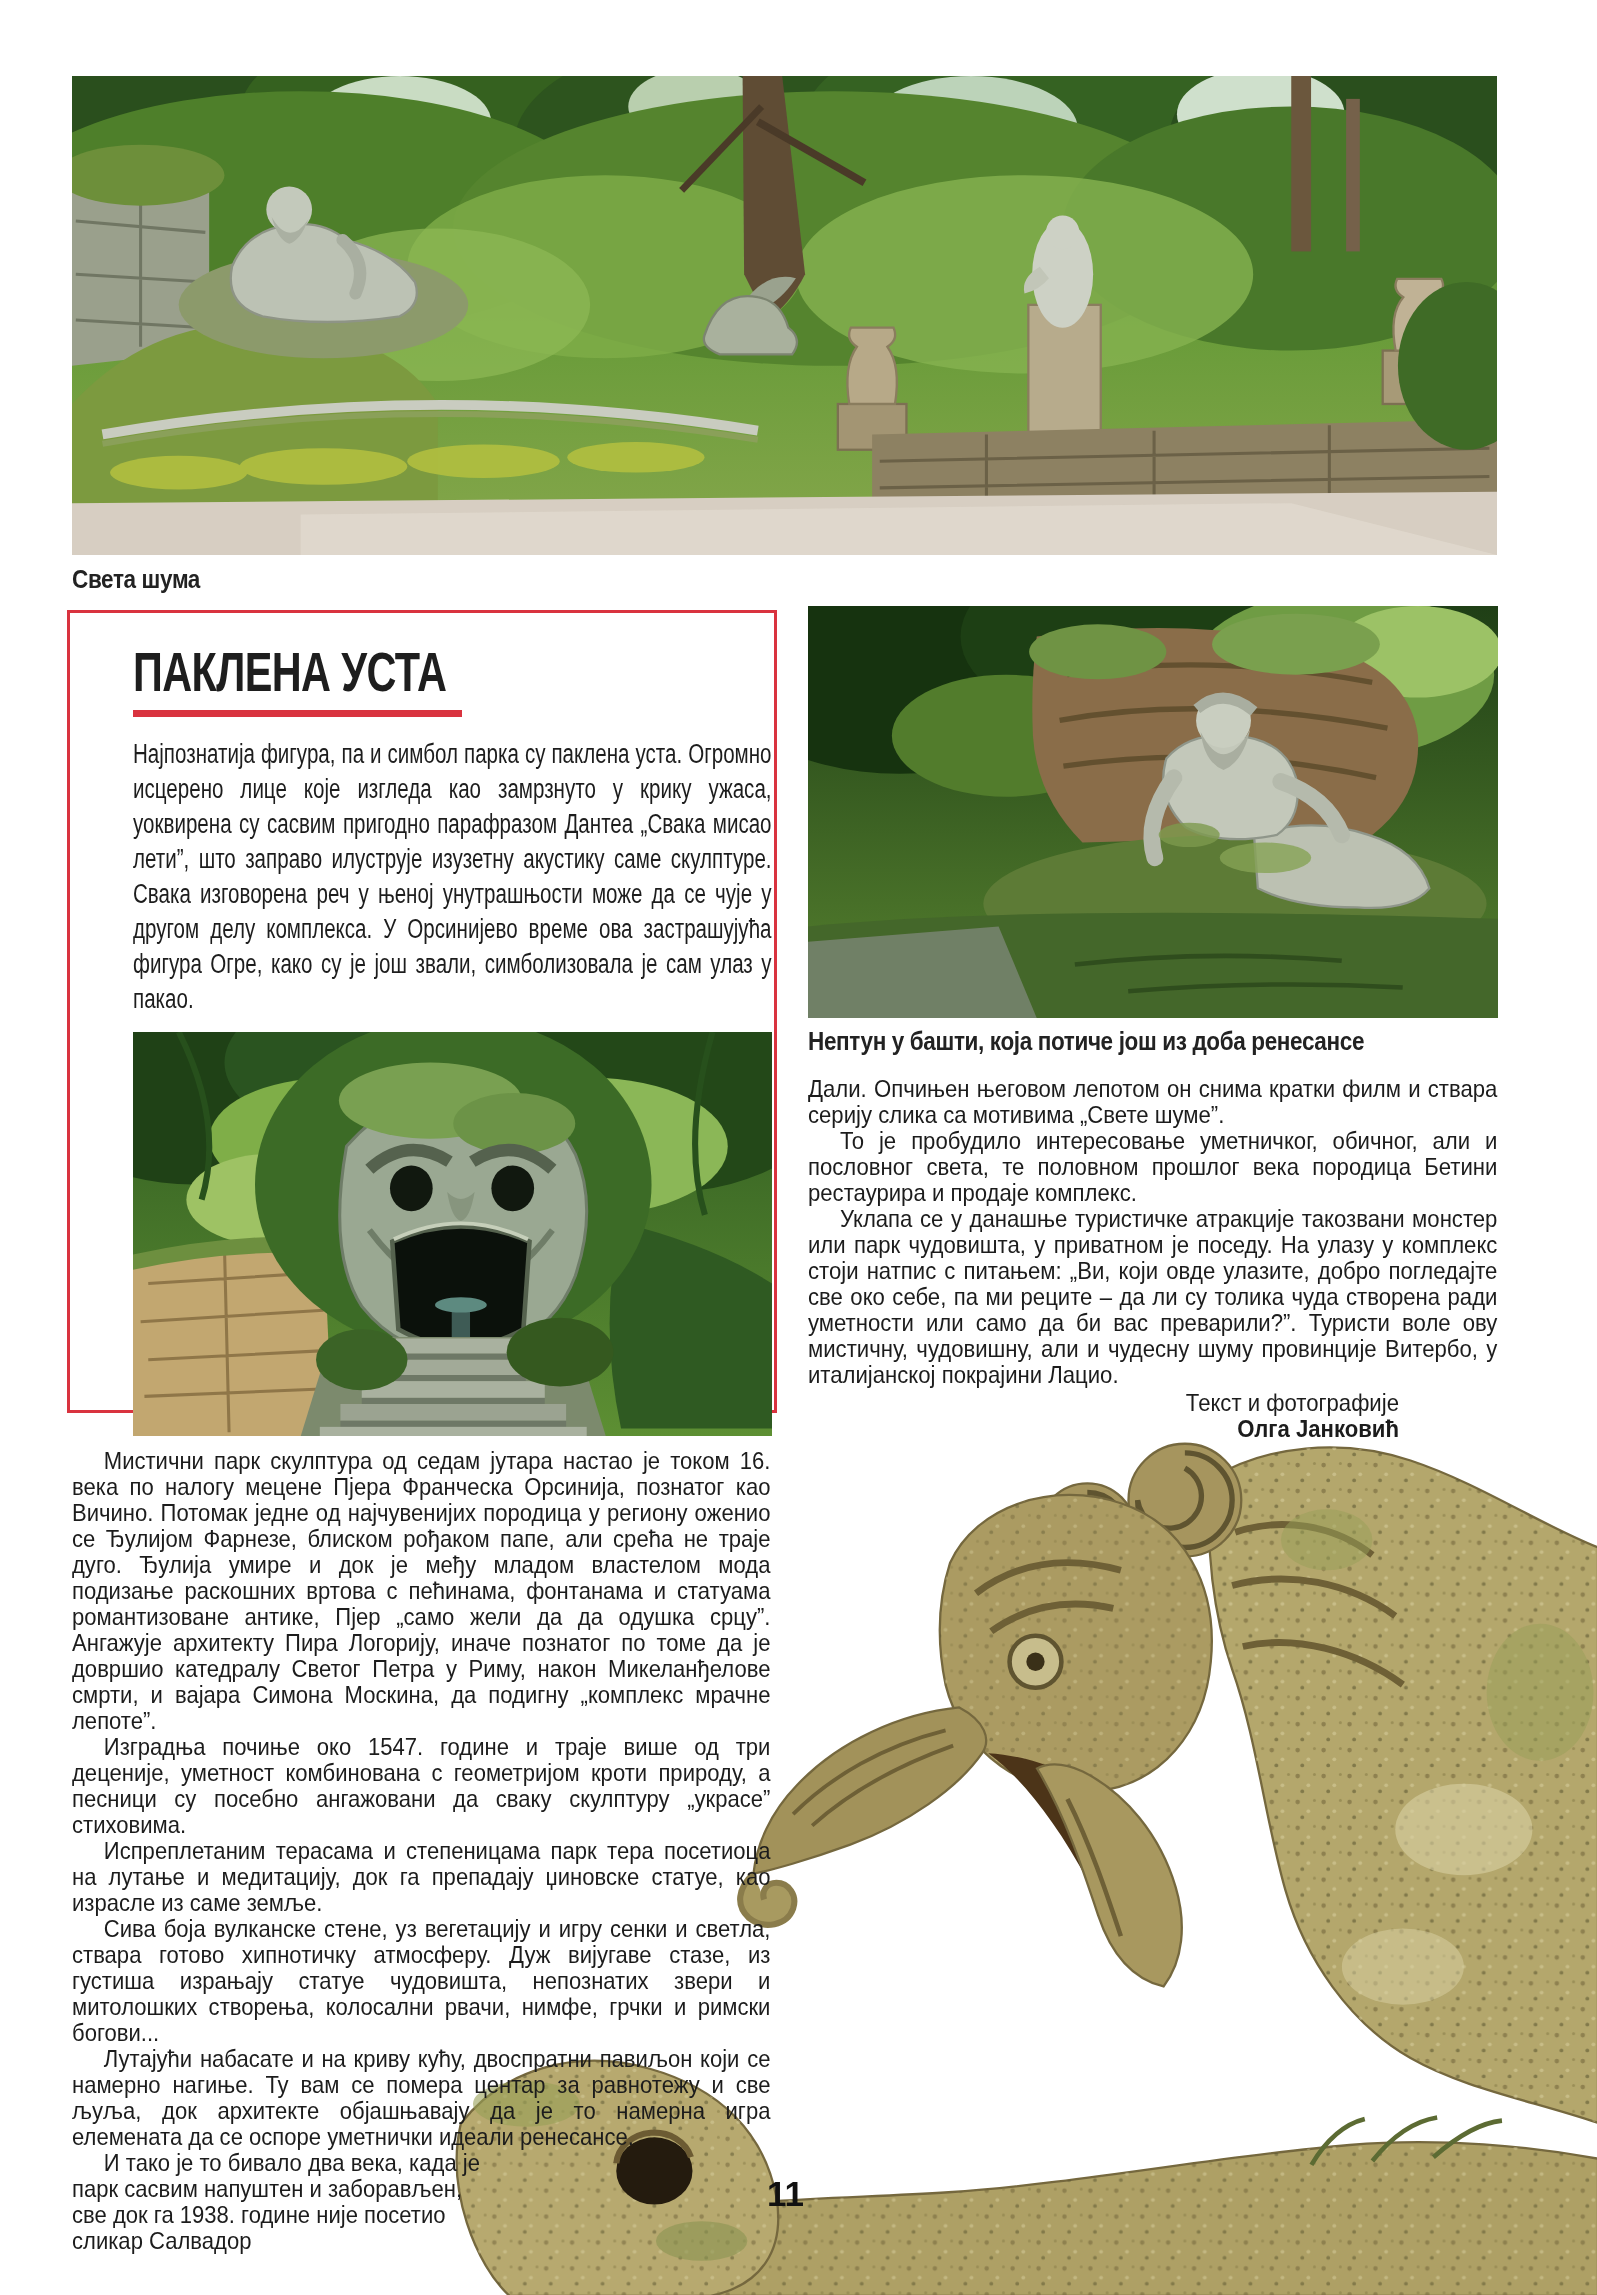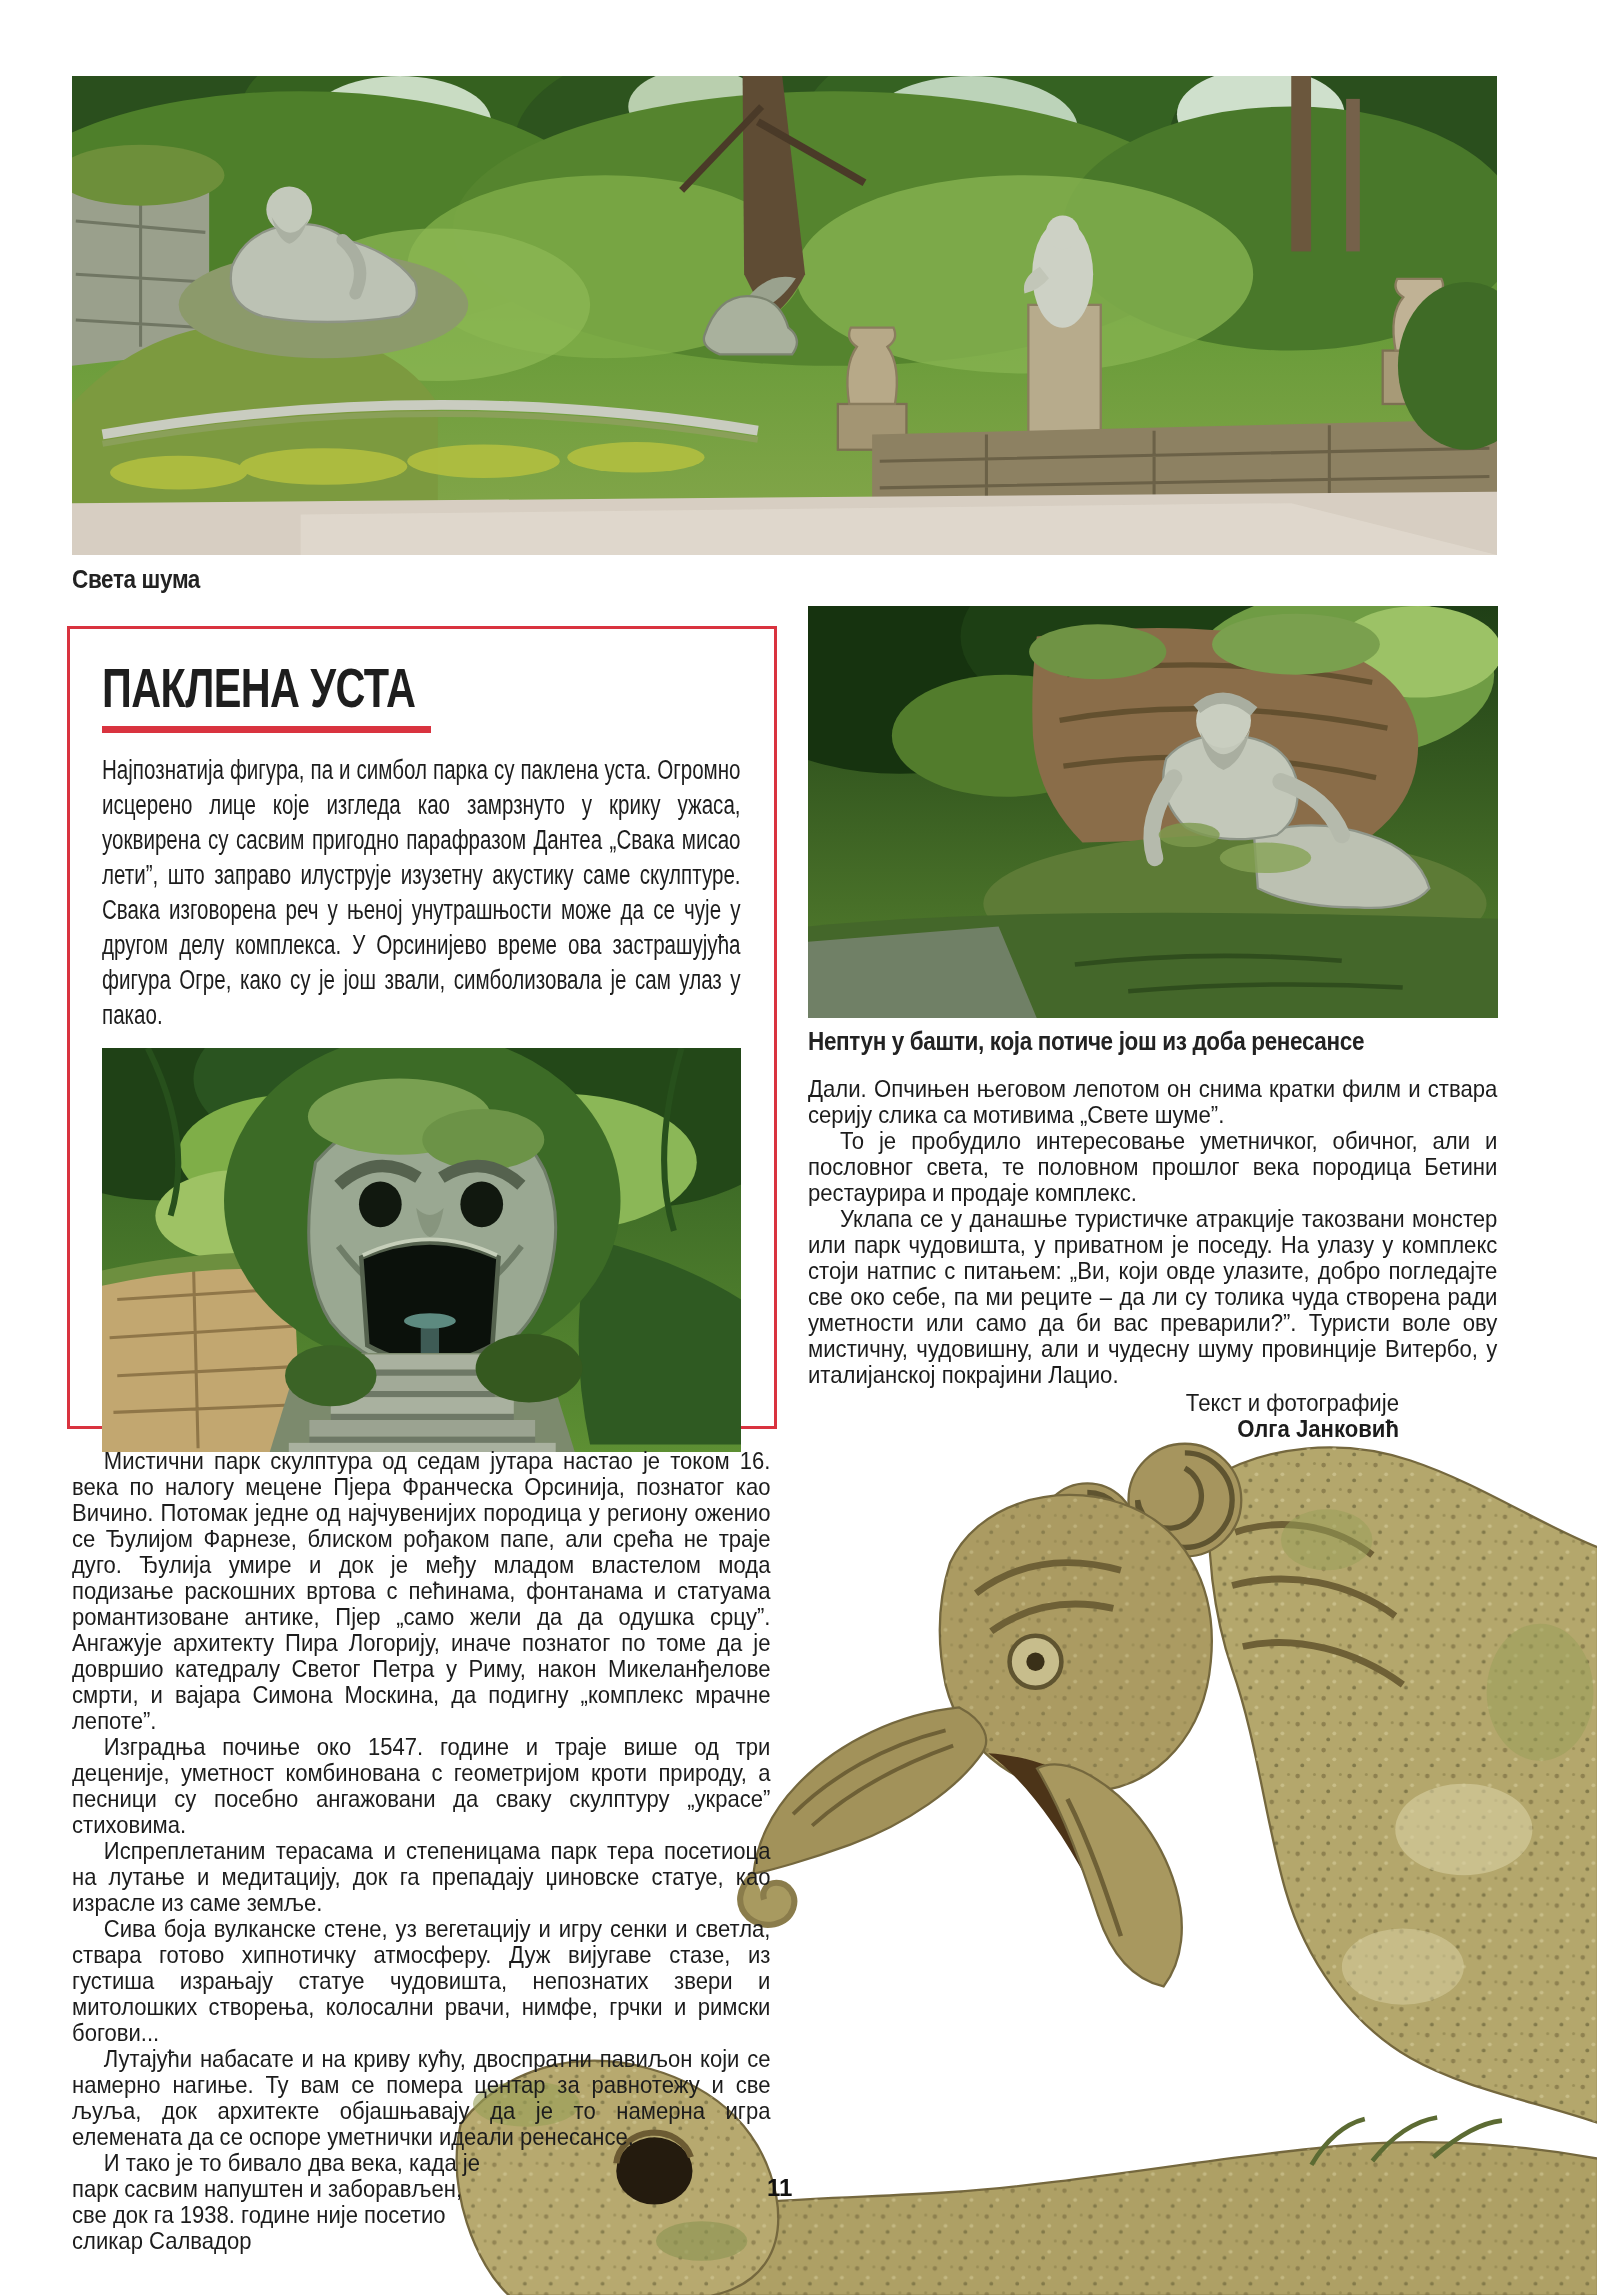--- a/index.html
+++ b/index.html
@@ -4,39 +4,39 @@
 <style>
   html,body{margin:0;padding:0;background:#ffffff;}
   body{width:1597px;height:2295px;position:relative;overflow:hidden;
        font-family:"Liberation Sans",sans-serif;color:#1b1b1b;}
   .abs{position:absolute;}
   svg{display:block;}
   
   .caption{font-weight:bold;font-size:25px;color:#222;
            transform:scaleX(.9);transform-origin:0 0;white-space:nowrap;letter-spacing:-0.4px;}
   
-  .feature-box{left:67px;top:626px;width:710px;height:803px;border:3.8px solid #d9333f;
-               box-sizing:border-box;background:#fff;z-index:2;}
+  .feature-box{left:67px;top:610px;width:710px;height:803px;border:3.8px solid #d9333f;
+               box-sizing:border-box;background:#fff;z-index:2;padding-left:31px;}
   .box-title{margin:32px 0 0 32px;font-size:56px;font-weight:bold;line-height:53px;
              letter-spacing:-0.8px;transform:scaleX(.74);transform-origin:0 0;white-space:nowrap;color:#1e1e1e;}
   .box-rule{margin:12.2px 0 0 32px;width:329px;height:6.9px;background:#d9333f;}
   .box-body{margin:20px 0 0 32px;width:838px;font-size:27px;line-height:35px;
             text-align:justify;transform:scaleX(.762);transform-origin:0 0;color:#1d1d1d;}
   .box-photo{margin:15.2px 0 0 32px;}
   
   .col{font-size:23.6px;line-height:26px;text-align:justify;color:#1c1c1c;
        transform-origin:0 0;z-index:2;}
   .col p{margin:0;}
   .ind{text-indent:34px;}
   .left-col{left:72px;top:1448px;width:747px;transform:scaleX(.935);}
   .right-col{left:808px;top:1076px;width:735px;transform:scaleX(.938);}
   .ragged{text-align:left;max-width:457px;}
   .byline{text-align:right;padding-right:105px;margin-top:1.5px;}
   .byline .b-name{font-weight:bold;}
-  .page-num{left:767px;top:2174px;font-size:24px;font-weight:bold;color:#111;z-index:6;}
+  .page-num{left:767px;top:2174px;font-size:35px;font-weight:bold;color:#111;z-index:6;}
   .artwork{z-index:1;pointer-events:none;}
 </style>
 </head>
 <body>
 
 <svg class="abs artwork" style="left:72px;top:76px;" width="1425" height="479" viewBox="0 0 1870 628" preserveAspectRatio="none">
   <defs>
     <linearGradient id="gBg" x1="0" y1="0" x2="0" y2="1">
       <stop offset="0" stop-color="#3f6e28"></stop>
         <stop offset=".55" stop-color="#6a9c3a"></stop>

